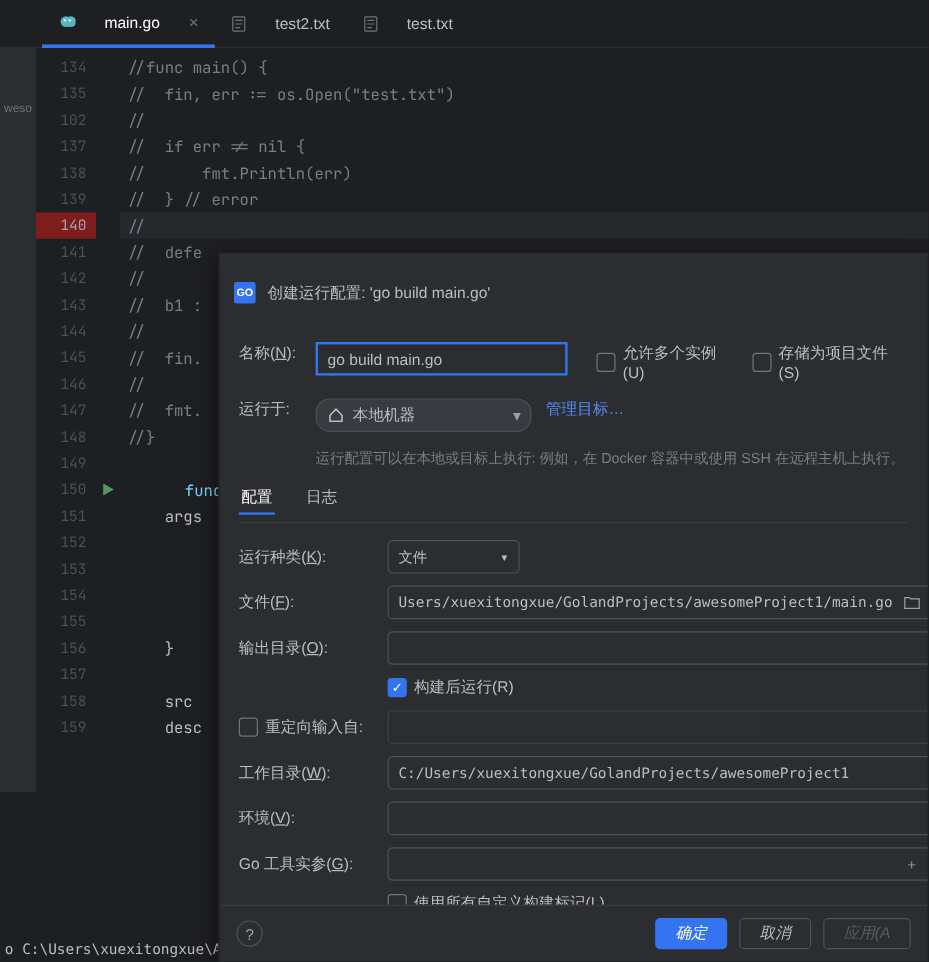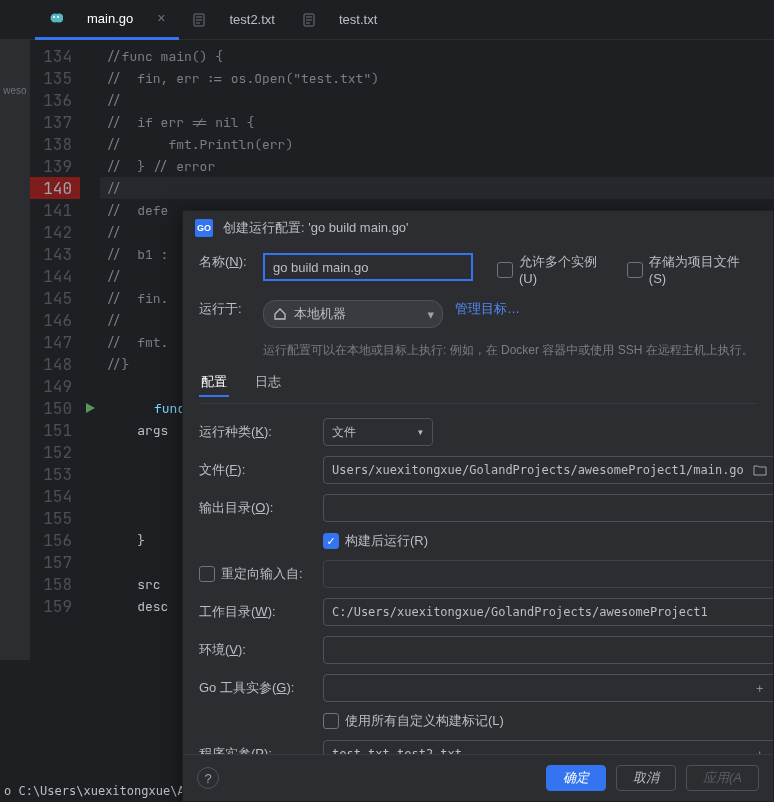--- a/index.html
+++ b/index.html
@@ -12,35 +12,35 @@
   .tab.active { border-bottom: 3px solid #3574f0; color: #fff; }
   .tab .go-icon { width: 14px; height: 14px; display: inline-flex; align-items: center; }
   .tab .txt-icon { width: 12px; height: 14px; display: inline-flex; align-items: center; }
   .tab .close-x { color: #6f737a; font-size: 14px; }
 
   
   .editor-wrap { display: flex; height: 620px; }
   .left-strip { width: 30px; background: #2b2d30; display: flex; flex-direction: column; align-items: center; padding-top: 45px; }
   .left-strip .sidebar-segment { font-size: 10px; color: #6f737a; transform: rotate(0); writing-mode: horizontal-tb; }
   .gutter { width: 50px; background: #1e1f22; padding-top: 5px; }
-  .gutter .ln { height: 22px; display: flex; align-items: center; justify-content: flex-end; padding-right: 8px; color: #4b5059; font-size: 16px; font-family: "JetBrains Mono", Consolas, monospace; }
+  .gutter .ln { height: 22px; display: flex; align-items: center; justify-content: flex-end; padding-right: 8px; color: #4b5059; font-size: 12px; font-family: "JetBrains Mono", Consolas, monospace; }
   .gutter .ln.curr { background: #7f1d1d; color: #a1a3ab; }
   .run-gutter { width: 20px; background: #1e1f22; padding-top: 5px; }
   .run-gutter .rg { height: 22px; display: flex; align-items: center; justify-content: center; }
   .code { flex: 1; background: #1e1f22; font-family: "JetBrains Mono", Consolas, monospace; font-size: 13px; padding-top: 5px; }
   .code .cl { height: 22px; display: flex; align-items: center; white-space: pre; padding-left: 6px; }
   .code .cl.curr { background: #26282e; }
   .cm { color: #7a7e85; }
   .kw { color: #7dd3fc; margin-left: 48px; }
   .fn { color: #bcbec4; }
   .ident { color: #bcbec4; }
 
   
   .dialog { position: absolute; left: 182px; top: 210px; width: 592px; height: 592px; background: #2b2d30; border: 1px solid #1e1f22; box-shadow: 0 4px 20px rgba(0,0,0,0.5); display: flex; flex-direction: column; }
-  .dialog-header { display: flex; align-items: center; padding: 8px 12px; gap: 10px; }
+  .dialog-header { display: flex; align-items: center; padding: 24px 12px; gap: 10px; }
   .dialog-header .go-badge { width: 18px; height: 18px; background: #3574f0; color: #fff; font-size: 9px; font-weight: bold; display: flex; align-items: center; justify-content: center; border-radius: 2px; }
   .dialog-body { padding: 8px 16px 0 16px; flex: 1; overflow: hidden; }
   .row { display: flex; align-items: flex-start; margin-bottom: 14px; gap: 12px; }
   .lbl { white-space: nowrap; min-width: 52px; }
   .lbl u { text-decoration: underline; }
   .name-input { flex: 0 0 210px; background: #2b2d30; border: 2px solid #3574f0; color: #bcbec4; height: 28px; padding: 0 8px; font-size: 13px; outline: none; }
   .chk-row { display: flex; align-items: center; gap: 6px; }
   .chk-box { width: 16px; height: 16px; border: 1px solid #6f737a; border-radius: 3px; display: flex; align-items: center; justify-content: center; }
   .chk-box.checked { background: #3574f0; border-color: #3574f0; }
   .chk-box.checked::after { content: "✓"; color: #fff; font-size: 11px; }
@@ -109,21 +109,21 @@
   </div>
 </div>
 
 <div class="editor-wrap">
   <div class="left-strip">
     <span class="sidebar-segment">weso</span>
   </div>
   <div class="gutter">
     <div class="ln">134</div>
     <div class="ln">135</div>
-    <div class="ln">136</div>
+    <div class="ln">102</div>
     <div class="ln">137</div>
     <div class="ln">138</div>
     <div class="ln">139</div>
     <div class="ln curr">140</div>
     <div class="ln">141</div>
     <div class="ln">142</div>
     <div class="ln">143</div>
     <div class="ln">144</div>
     <div class="ln">145</div>
     <div class="ln">146</div>

